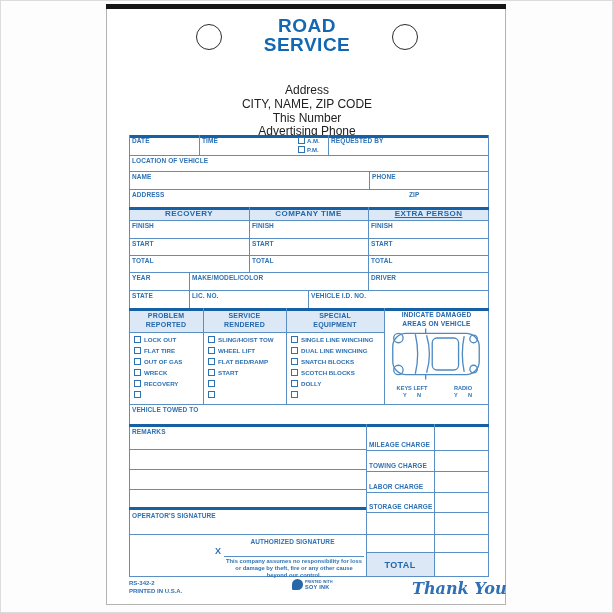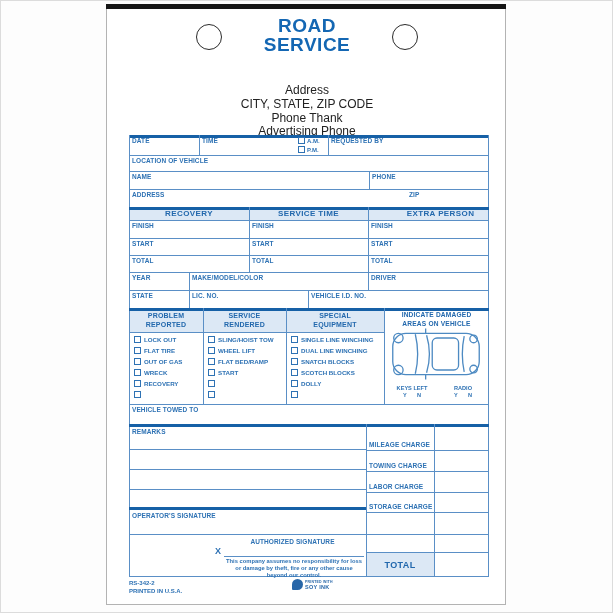--- a/index.html
+++ b/index.html
@@ -41,22 +41,22 @@
 
 <div class="stage">
   <div class="paper">
     <div class="topbar"></div>
     <div class="hole" style="left:89px;"></div>
     <div class="hole" style="left:285px;"></div>
 
     <div class="ctr brand" style="top:11px;">ROAD</div>
     <div class="ctr brand" style="top:30px;">SERVICE</div>
     <div class="ctr addr" style="top:78px;">Address</div>
-    <div class="ctr addr" style="top:92px;">CITY, STATE, ZIP CODE</div>
-    <div class="ctr addr" style="top:106px;">Phone Thank</div>
+    <div class="ctr addr" style="top:92px;">CITY, NAME, ZIP CODE</div>
+    <div class="ctr addr" style="top:106px;">This Number</div>
     <div class="ctr addr" style="top:119px;">Advertising Phone</div>
 
     <div class="ftable">
 
       <div class="bg" style="left:0;top:72px;width:360px;height:13px;"></div>
       <div class="bg" style="left:0;top:173px;width:255px;height:24px;"></div>
       <div class="bg" style="left:238px;top:417px;width:67px;height:24px;"></div>
 
       <div class="hl thick" style="left:0;top:0;width:360px;"></div>
       <div class="hl" style="left:0;top:441px;width:360px;"></div>
@@ -112,22 +112,22 @@
         </div>
       <div class="lb" style="left:202px;top:2px;">REQUESTED BY</div>
 
       <div class="lb" style="left:3px;top:22px;">LOCATION OF VEHICLE</div>
       <div class="lb" style="left:3px;top:38px;">NAME</div>
       <div class="lb" style="left:243px;top:38px;">PHONE</div>
       <div class="lb" style="left:3px;top:56px;">ADDRESS</div>
       <div class="lb" style="left:280px;top:56px;">ZIP</div>
 
       <div class="hdr" style="left:0;top:74px;width:120px;">RECOVERY</div>
-      <div class="hdr" style="left:120px;top:74px;width:119px;">SERVICE TIME</div>
-      <div class="hdr" style="left:251px;top:74px;width:121px;">EXTRA PERSON</div>
+      <div class="hdr" style="left:120px;top:74px;width:119px;">COMPANY TIME</div>
+      <div class="hdr" style="left:239px;top:74px;width:121px;text-decoration:underline;">EXTRA PERSON</div>
 
       <div class="lb" style="left:3px;top:87px;">FINISH</div>
       <div class="lb" style="left:123px;top:87px;">FINISH</div>
       <div class="lb" style="left:242px;top:87px;">FINISH</div>
       <div class="lb" style="left:3px;top:105px;">START</div>
       <div class="lb" style="left:123px;top:105px;">START</div>
       <div class="lb" style="left:242px;top:105px;">START</div>
       <div class="lb" style="left:3px;top:122px;">TOTAL</div>
       <div class="lb" style="left:123px;top:122px;">TOTAL</div>
       <div class="lb" style="left:242px;top:122px;">TOTAL</div>
@@ -275,14 +275,15 @@
 
     <div class="foot" style="left:22px;top:575px;">RS-342-2</div>
     <div class="foot" style="left:22px;top:583px;">PRINTED IN U.S.A.</div>
     <div class="soy" style="left:185px;top:574px;">
       <div class="soy-logo"></div>
       <div class="soy-txt">
         <span class="soy-t1">PRINTED WITH</span>
         <span class="soy-t2">SOY INK</span>
       </div>
     </div>
+    <div class="thanks" style="left:305px;top:574px;width:88px;text-align:center;">Thank You</div>
   </div>
 </div>
 
 </body></html>

